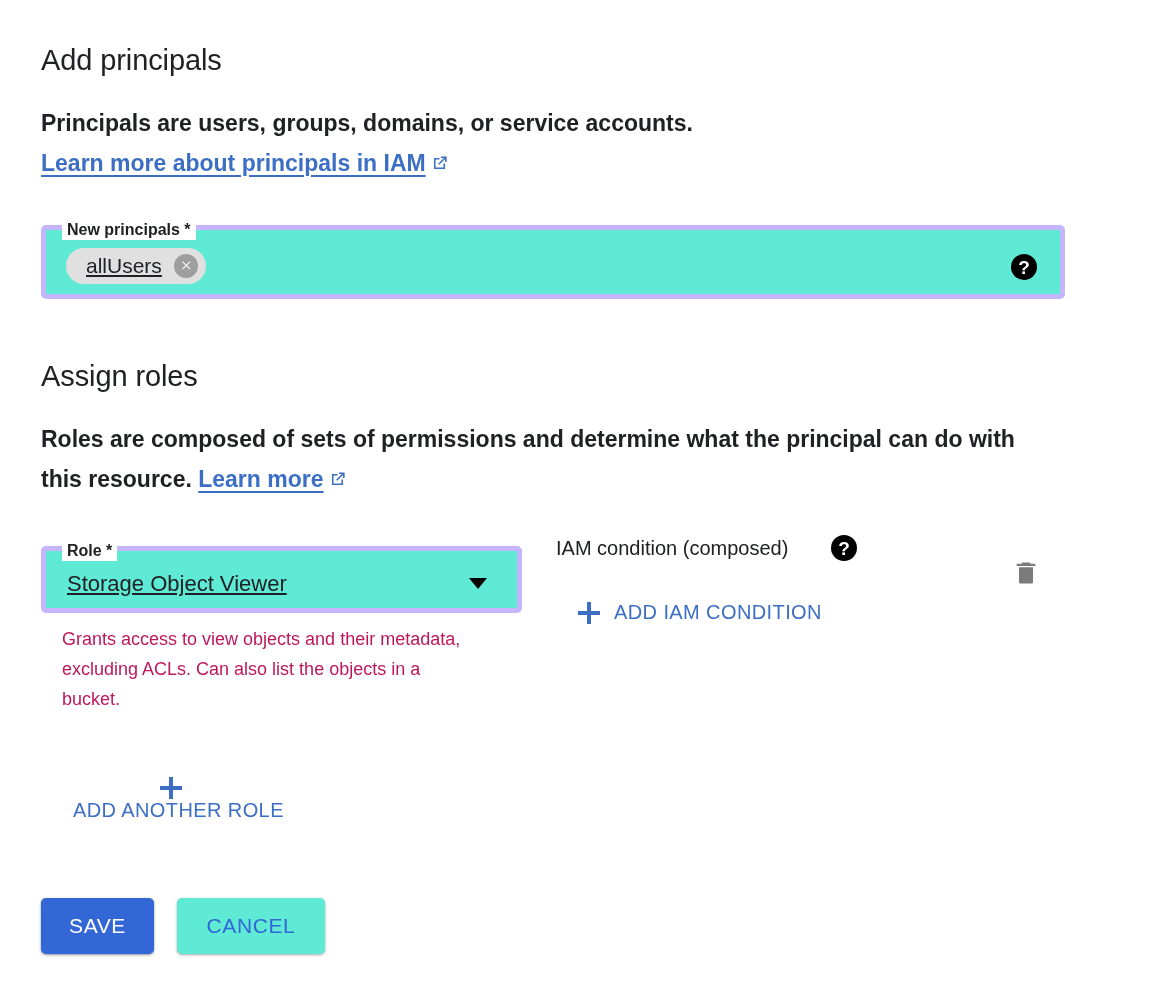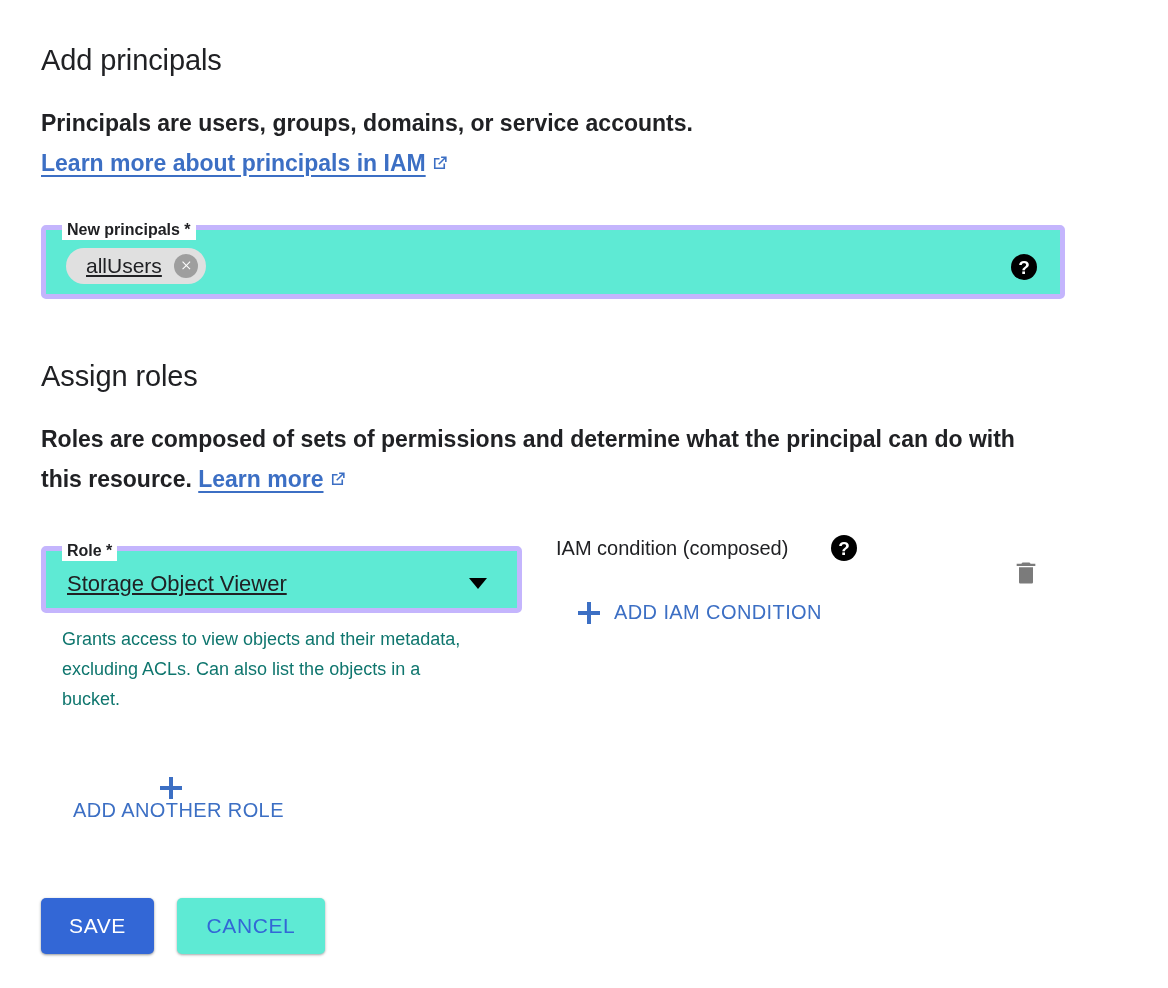--- a/index.html
+++ b/index.html
@@ -126,21 +126,21 @@
     border-left: 9px solid transparent;
     border-right: 9px solid transparent;
     border-top: 11px solid #000000;
     cursor: pointer;
   }
 
   .helper-text {
     position: absolute;
     font-size: 18px;
     line-height: 30px;
-    color: #0f766e;
+    color: #be185d;
     width: 400px;
   }
 
   .field-caption {
     position: absolute;
     font-size: 20px;
     color: #202124;
     white-space: nowrap;
   }
 

